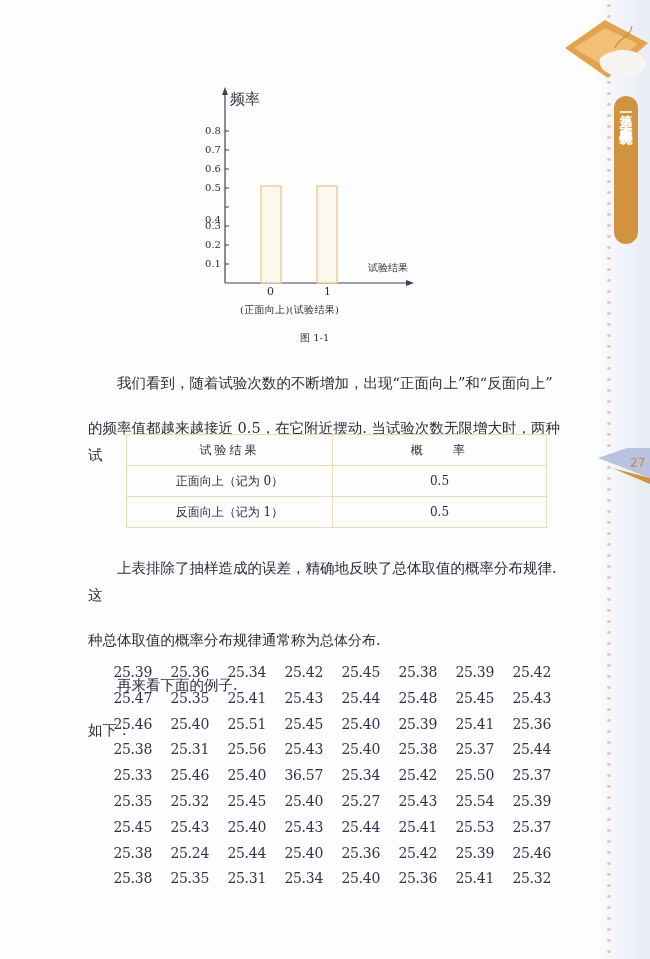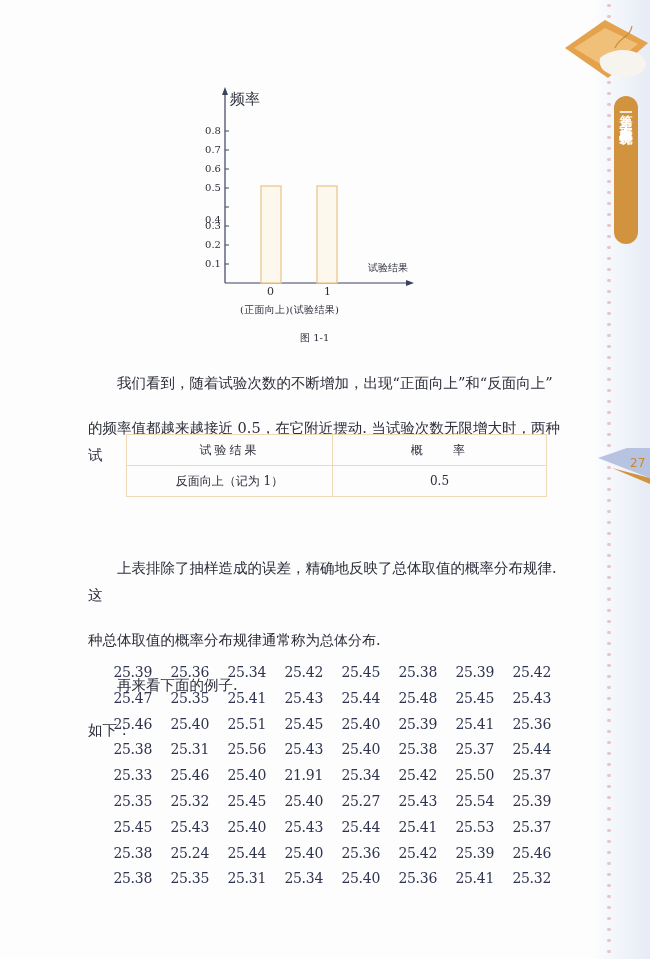--- a/index.html
+++ b/index.html
@@ -142,20 +142,24 @@
   <p>的频率值都越来越接近 0.5，在它附近摆动. 当试验次数无限增大时，两种试</p>
 </div>
 
 <table class="prob">
   <tbody>
       <tr>
     <th class="c1">试验结果</th>
     <th style="white-space:pre">概    率</th>
   </tr>
   <tr>
+    <td class="c1">正面向上（记为 0）</td>
+    <td>0.5</td>
+  </tr>
+  <tr>
     <td class="c1">反面向上（记为 1）</td>
     <td>0.5</td>
   </tr>
 </tbody>
   </table>
 
 <div class="para" style="top:537px">
   <p class="indent">上表排除了抽样造成的误差，精确地反映了总体取值的概率分布规律. 这</p>
   <p><span>种总体取值的概率分布规律通常称为</span><span class="bold">总体分布</span><span>.</span></p>
   <p class="indent">再来看下面的例子.</p>
@@ -200,21 +204,21 @@
       <div class="grid-cell">25.43</div>
       <div class="grid-cell">25.40</div>
       <div class="grid-cell">25.38</div>
       <div class="grid-cell">25.37</div>
       <div class="grid-cell">25.44</div>
     </div>
     <div class="grid-row">
       <div class="grid-cell">25.33</div>
       <div class="grid-cell">25.46</div>
       <div class="grid-cell">25.40</div>
-      <div class="grid-cell">21.91</div>
+      <div class="grid-cell">36.57</div>
       <div class="grid-cell">25.34</div>
       <div class="grid-cell">25.42</div>
       <div class="grid-cell">25.50</div>
       <div class="grid-cell">25.37</div>
     </div>
     <div class="grid-row">
       <div class="grid-cell">25.35</div>
       <div class="grid-cell">25.32</div>
       <div class="grid-cell">25.45</div>
       <div class="grid-cell">25.40</div>

